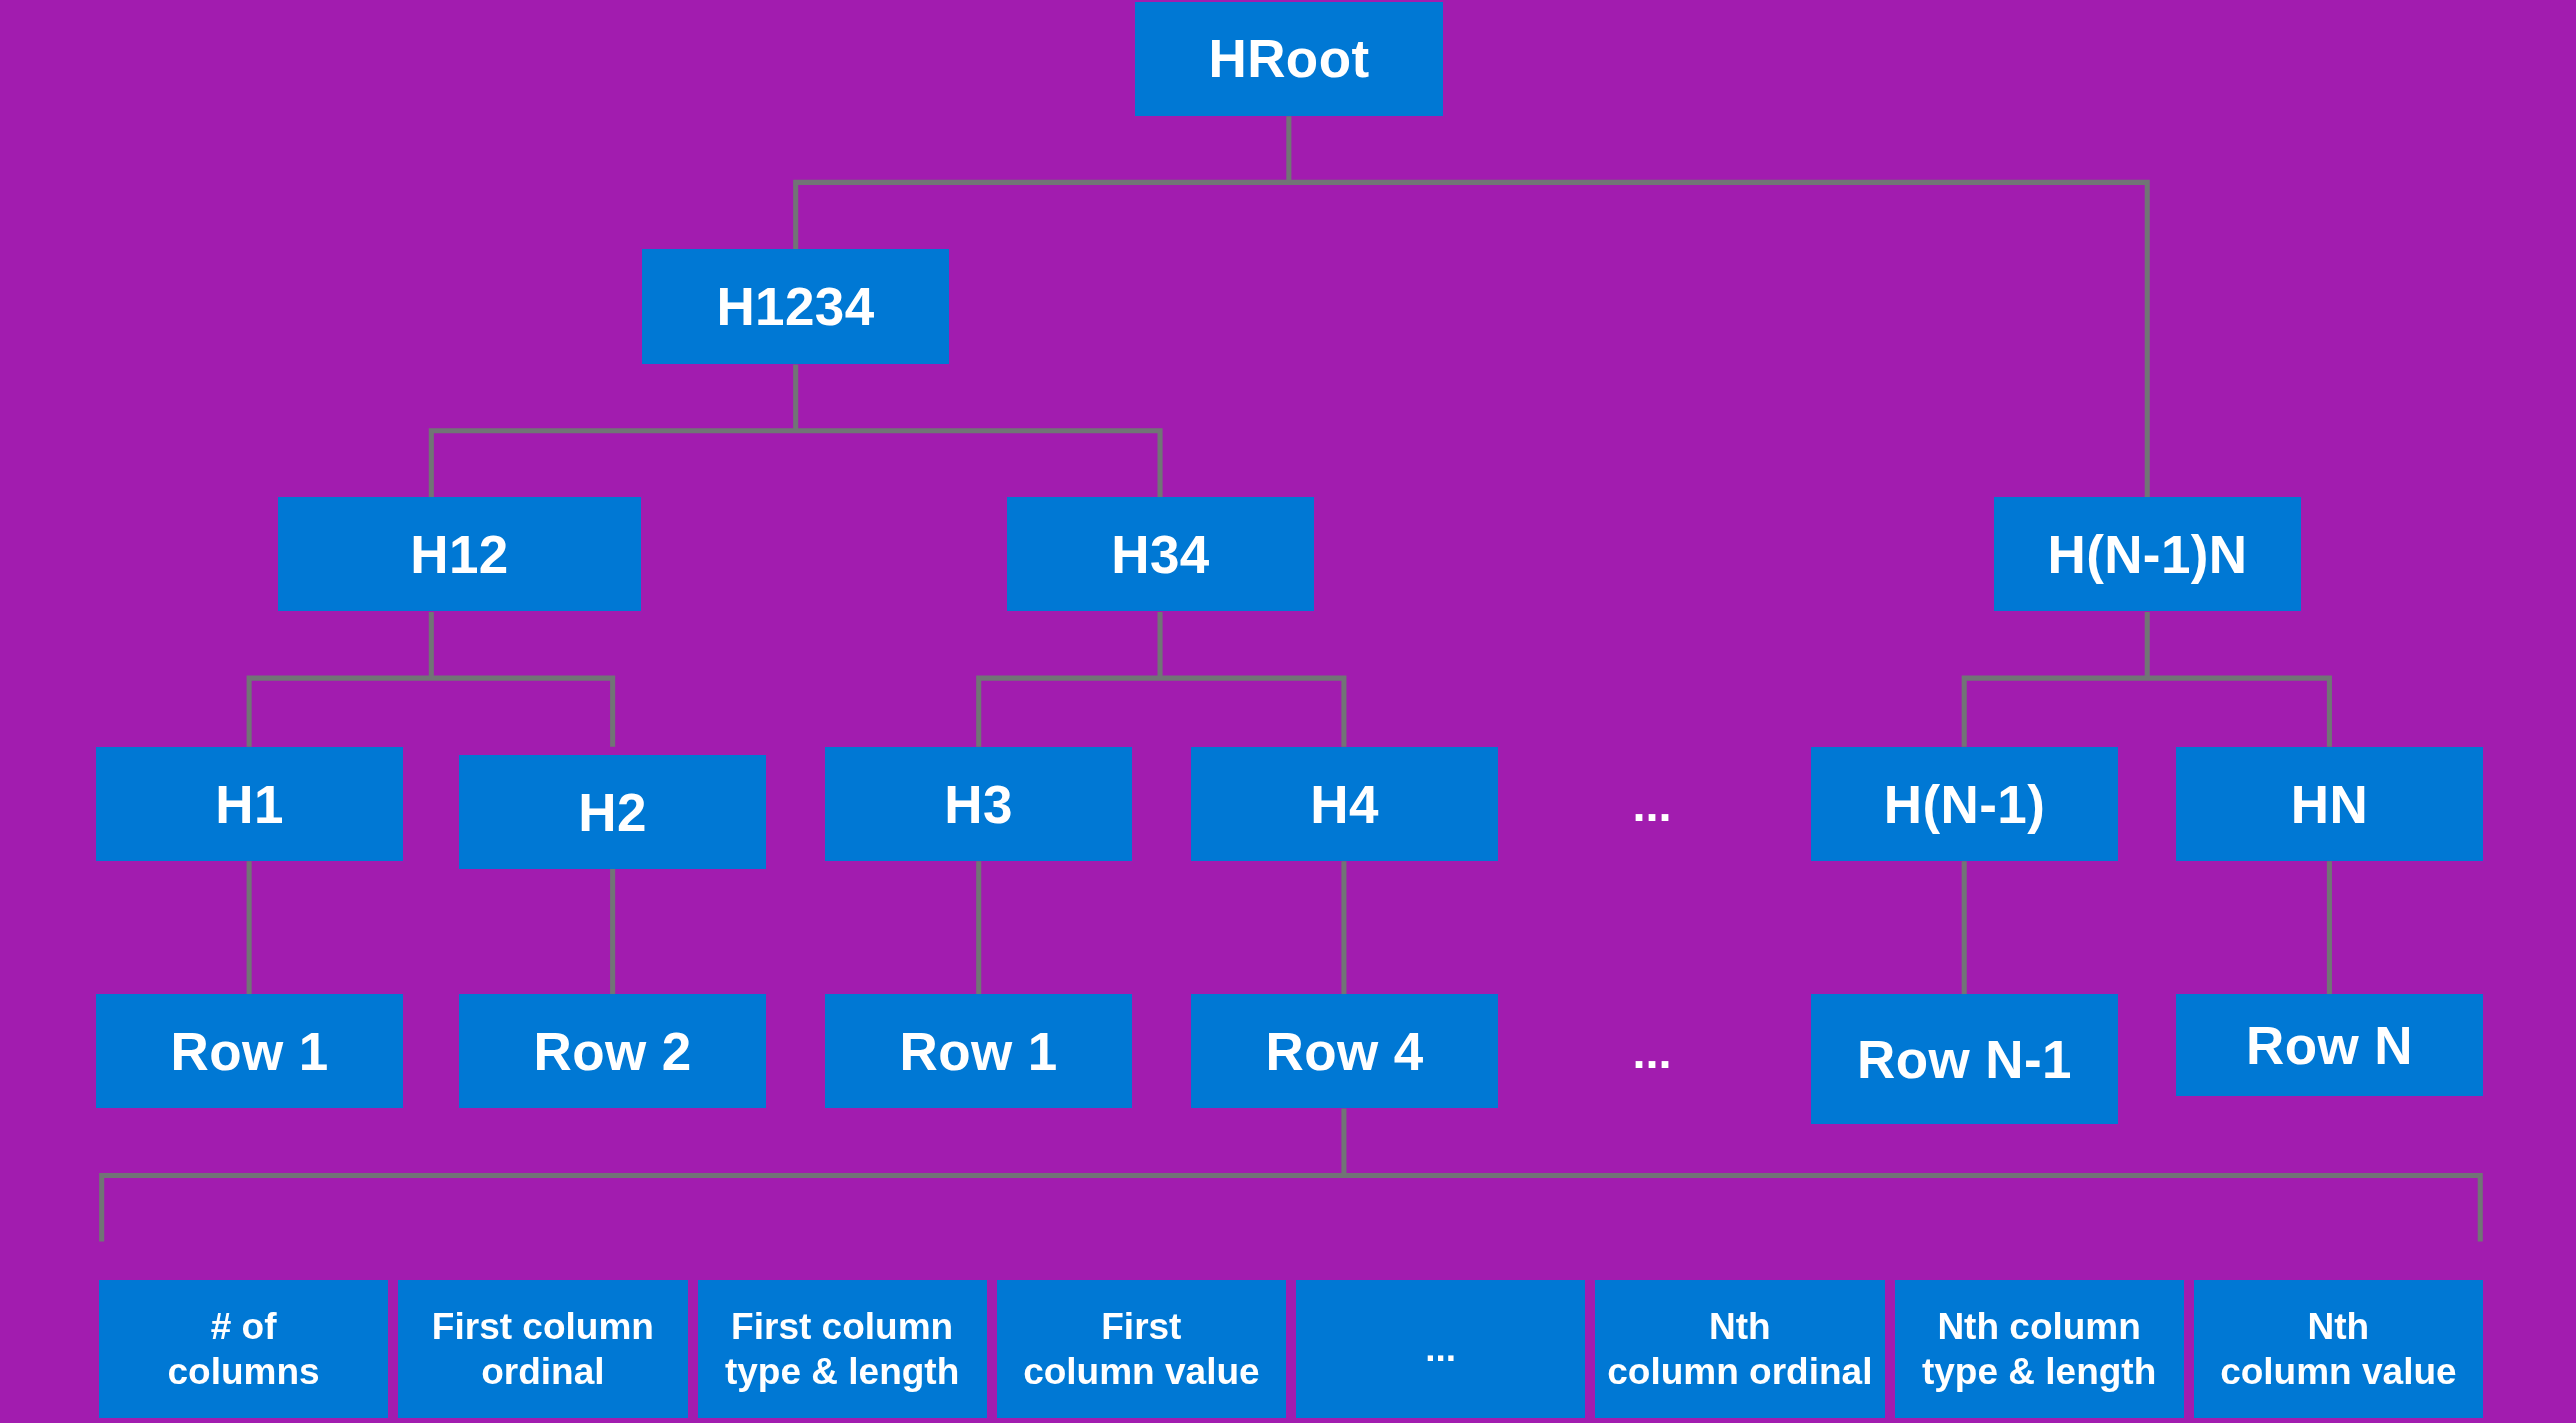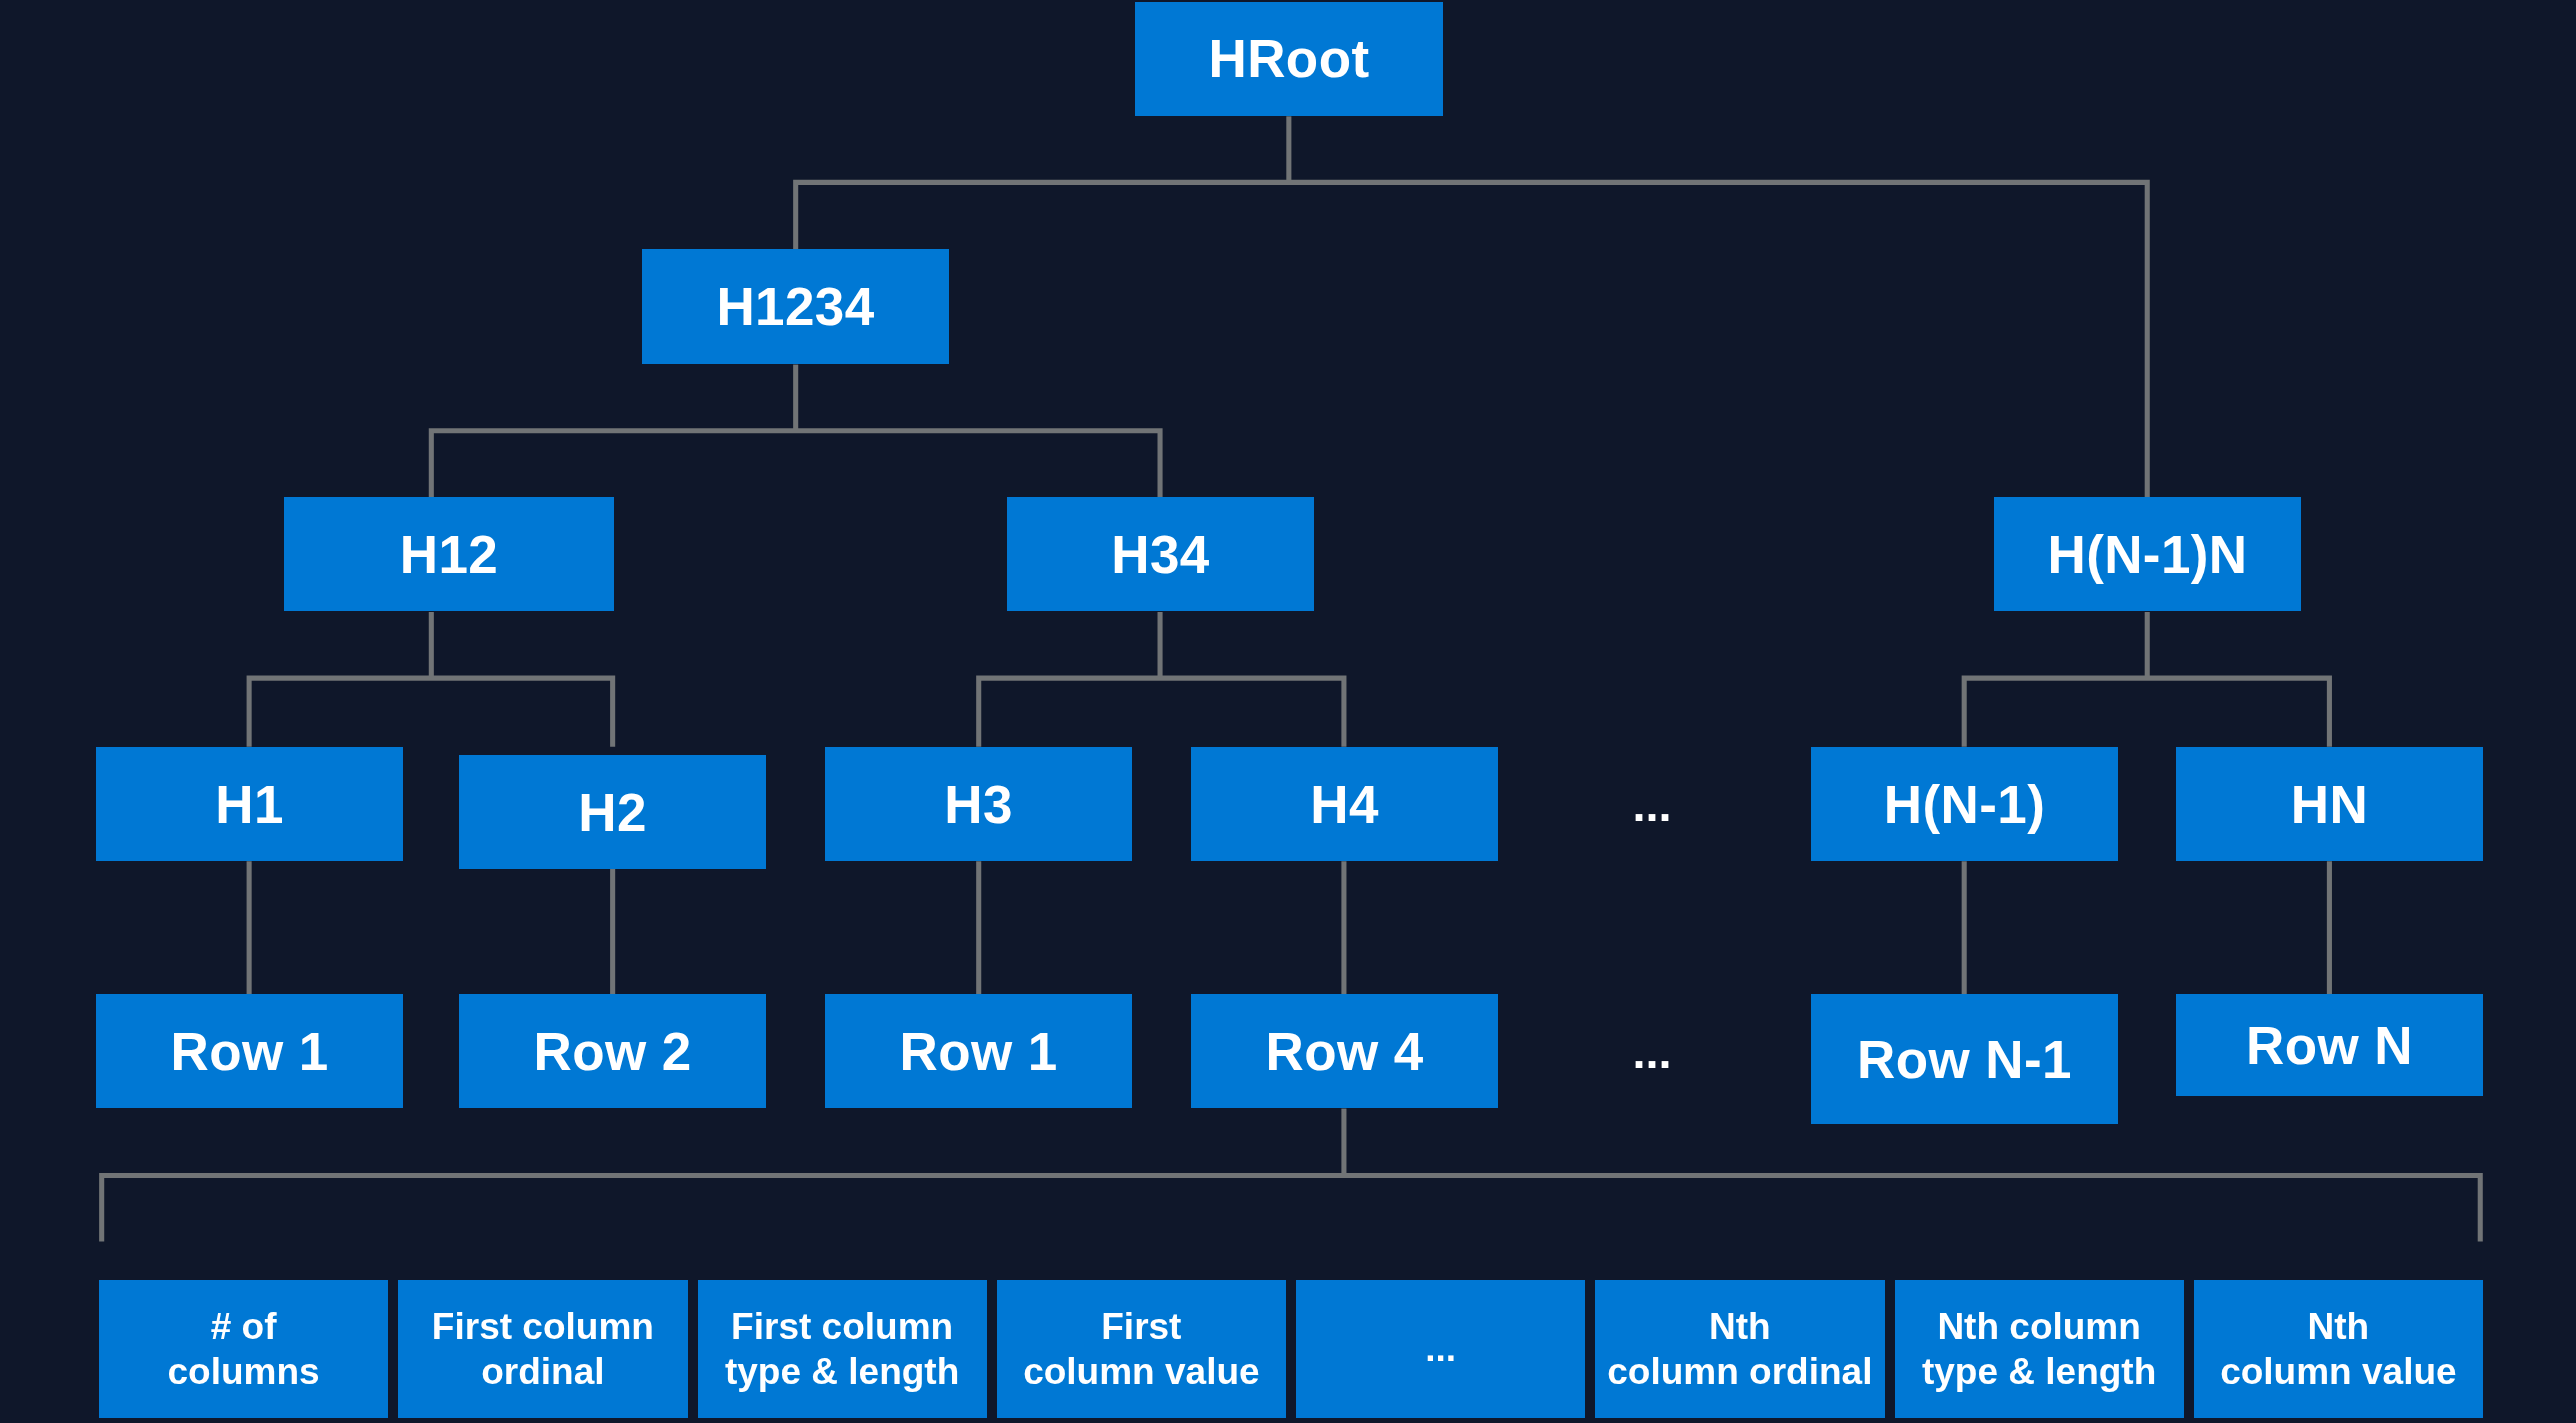--- a/index.html
+++ b/index.html
@@ -4,21 +4,21 @@
 <style>
   html, body {
     margin: 0;
     padding: 0;
     background: #000000;
   }
   .canvas {
     position: relative;
     width: 2576px;
     height: 1424px;
-    background: #0f172a;
+    background: #a21caf;
     overflow: hidden;
     font-family: "Liberation Sans", sans-serif;
   }
   .connector-svg {
     position: absolute;
     left: 0;
     top: 0;
     width: 2576px;
     height: 1424px;
   }
@@ -94,21 +94,21 @@
     <path d="M2318 1016 L2318 1173"></path>
     <path d="M2749 1016 L2749 1173"></path>
     <path d="M1586 1308 L1586 1387"></path>
     <path d="M120 1465 L120 1387 L2927 1387 L2927 1465"></path>
   </svg>
 
   <div class="node" style="left:1135px; top:1.7px; width:308px; height:114px">HRoot</div>
 
   <div class="node" style="left:642px; top:249px; width:307px; height:115px">H1234</div>
 
-  <div class="node" style="left:284px; top:497px; width:330px; height:114px">H12</div>
+  <div class="node" style="left:278px; top:497px; width:363px; height:114px">H12</div>
   <div class="node" style="left:1007px; top:497px; width:307px; height:114px">H34</div>
   <div class="node" style="left:1994px; top:497px; width:307px; height:114px">H(N-1)N</div>
 
   <div class="node" style="left:96px; top:747px; width:307px; height:114px">H1</div>
   <div class="node" style="left:459px; top:755px; width:307px; height:114px">H2</div>
   <div class="node" style="left:825px; top:747px; width:307px; height:114px">H3</div>
   <div class="node" style="left:1191px; top:747px; width:307px; height:114px">H4</div>
   <div class="ellipsis" style="left:1493px; top:747px; width:318px; height:114px">...</div>
   <div class="node" style="left:1811px; top:747px; width:307px; height:114px">H(N-1)</div>
   <div class="node" style="left:2176px; top:747px; width:307px; height:114px">HN</div>

